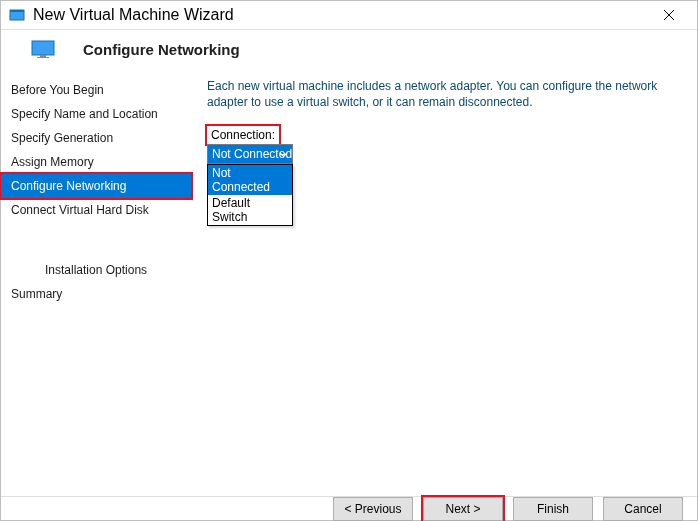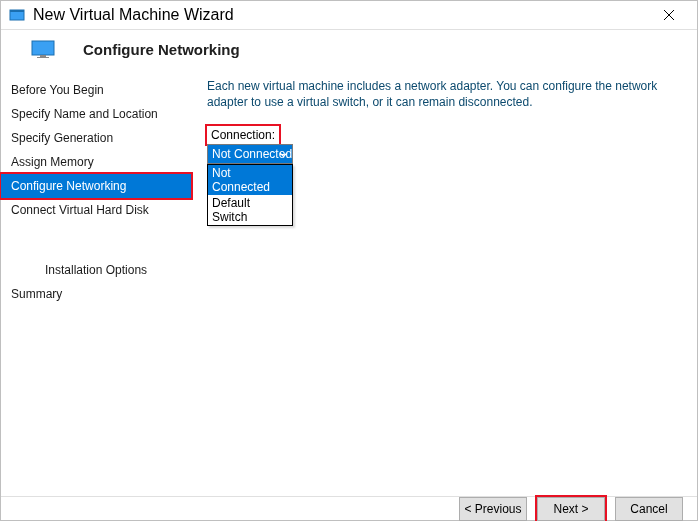--- a/index.html
+++ b/index.html
@@ -22,21 +22,21 @@
   .desc { font-size: 12px; color: #0c4a6e; line-height: 1.35; margin-bottom: 16px; }
   .conn-row { display: flex; align-items: flex-start; flex-direction: column; }
   .conn-label { padding: 2px 4px; font-size: 12px; margin-right: 2px; }
   .dd-wrap { position: relative; flex: 0 0 352px; }
   .dd-box { height: 20px; border: 1px solid #7a7a7a; background: #0078d7; color: #fff; display: flex; align-items: center; padding-left: 4px; position: relative; }
   .dd-box .dd-chev { position: absolute; right: 4px; top: 3px; color: #fff; }
   .dd-list { position: absolute; left: 0; right: 0; top: 20px; border: 1px solid #000; background: #fff; box-shadow: 2px 2px 2px rgba(0,0,0,.15); }
   .dd-item { padding: 1px 4px; font-size: 12px; line-height: 14px; }
   .dd-item.sel { background: #0078d7; color: #fff; }
   .footer { height: 52px; border-top: 1px solid #e0e0e0; display: flex; align-items: center; justify-content: flex-end; padding-right: 14px; gap: 10px; }
-  .footer .btn { width: 68px; height: 24px; border: 1px solid #adadad; background: #e1e1e1; font-size: 12px; display: flex; align-items: center; justify-content: center; cursor: default; }
+  .footer .btn { width: 80px; height: 24px; border: 1px solid #adadad; background: #e1e1e1; font-size: 12px; display: flex; align-items: center; justify-content: center; cursor: default; }
 </style>
 </head>
 <body>
 
 <div class="window">
 
   <div class="titlebar">
     <span class="app-icon">
       <svg width="16" height="16" viewBox="0 0 16 16">
         <rect x="1" y="3" width="14" height="10" fill="#3aa0f3" stroke="#1a6fb0" stroke-width="1"></rect>
@@ -101,17 +101,20 @@
   </div>
 
   <div class="footer">
     <div class="btn">
         <span>&lt; Previous</span>
       </div>
     <div class="btn highlight-red">
         <span>Next &gt;</span>
       </div>
     <div class="btn">
+        <span>Finish</span>
+      </div>
+    <div class="btn">
         <span>Cancel</span>
       </div>
   </div>
 
 </div>
 
 </body></html>

